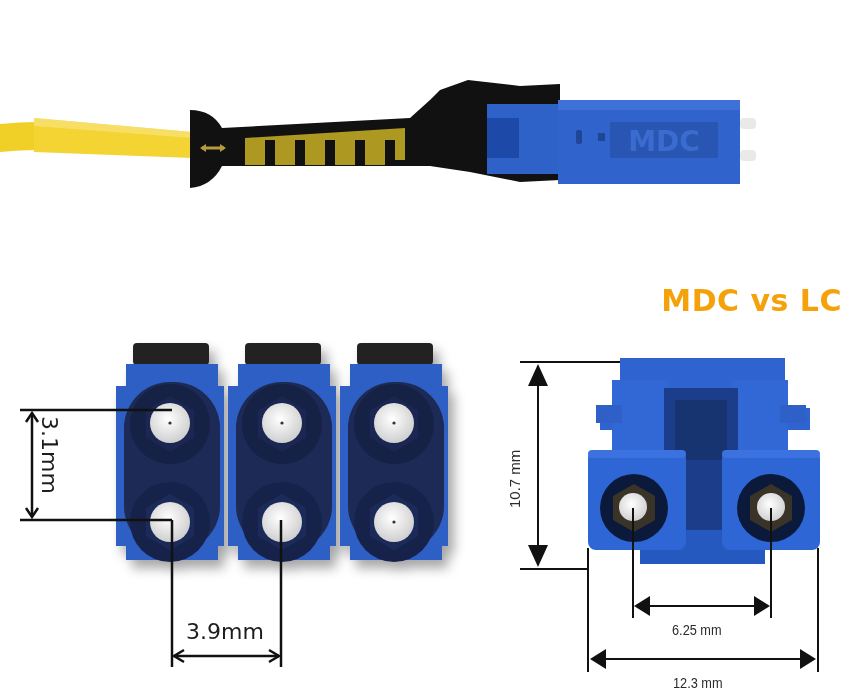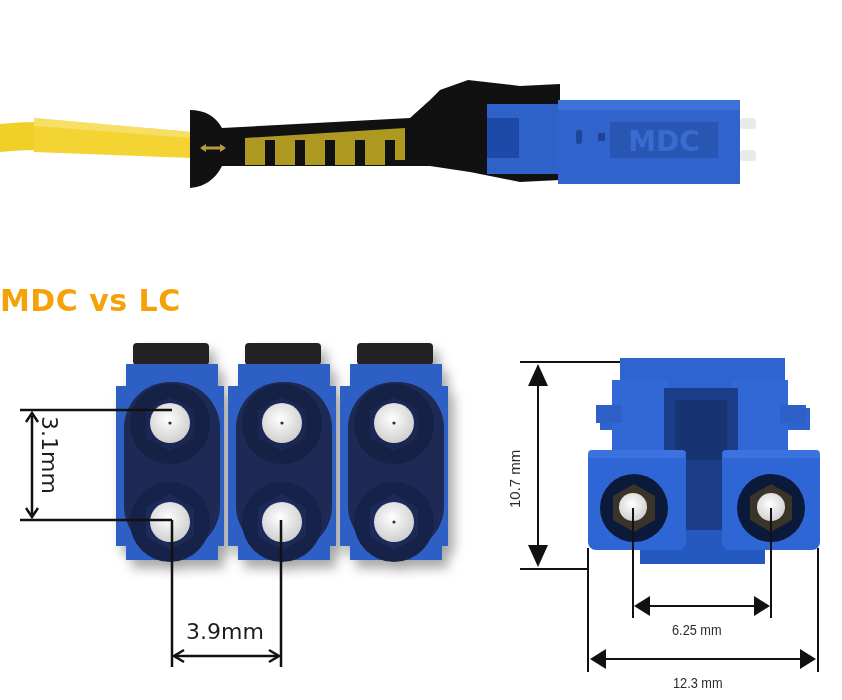--- a/index.html
+++ b/index.html
@@ -1,19 +1,19 @@
 <!DOCTYPE html>
 <html><head>
 <meta charset="utf-8">
 <style>
   html, body { margin:0; padding:0; background:#ffffff; }
   body { width:842px; height:700px; position:relative; overflow:hidden; font-family:"DejaVu Sans", sans-serif; }
   .abs { position:absolute; }
   svg { position:absolute; left:0; top:0; }
-  .title { position:absolute; left:0; width:842px; top:283px; text-align:left; font-weight:bold; font-size:30px; color:#f5a20a; font-family:"DejaVu Sans", sans-serif; letter-spacing:0.5px; }
+  .title { position:absolute; left:0; width:842px; top:283px; text-align:right; font-weight:bold; font-size:30px; color:#f5a20a; font-family:"DejaVu Sans", sans-serif; letter-spacing:0.5px; }
   .dim-lbl { position:absolute; color:#2a2a2a; font-family:"DejaVu Sans", sans-serif; white-space:nowrap; }
   .dim-lbl.big { font-size:22px; color:#1d1d1d; }
   .dim-lbl.small { font-size:15px; font-family:"Liberation Sans Narrow","Liberation Sans", sans-serif; transform:scaleX(0.85); transform-origin:left top; }
   .vert-lbl { position:absolute; transform-origin:left top; white-space:nowrap; }
 </style>
 </head>
 <body>
 
 <div class="abs" style="left:0;top:0;width:842px;height:260px;">
   <svg width="842" height="260" viewBox="0 0 842 260">

